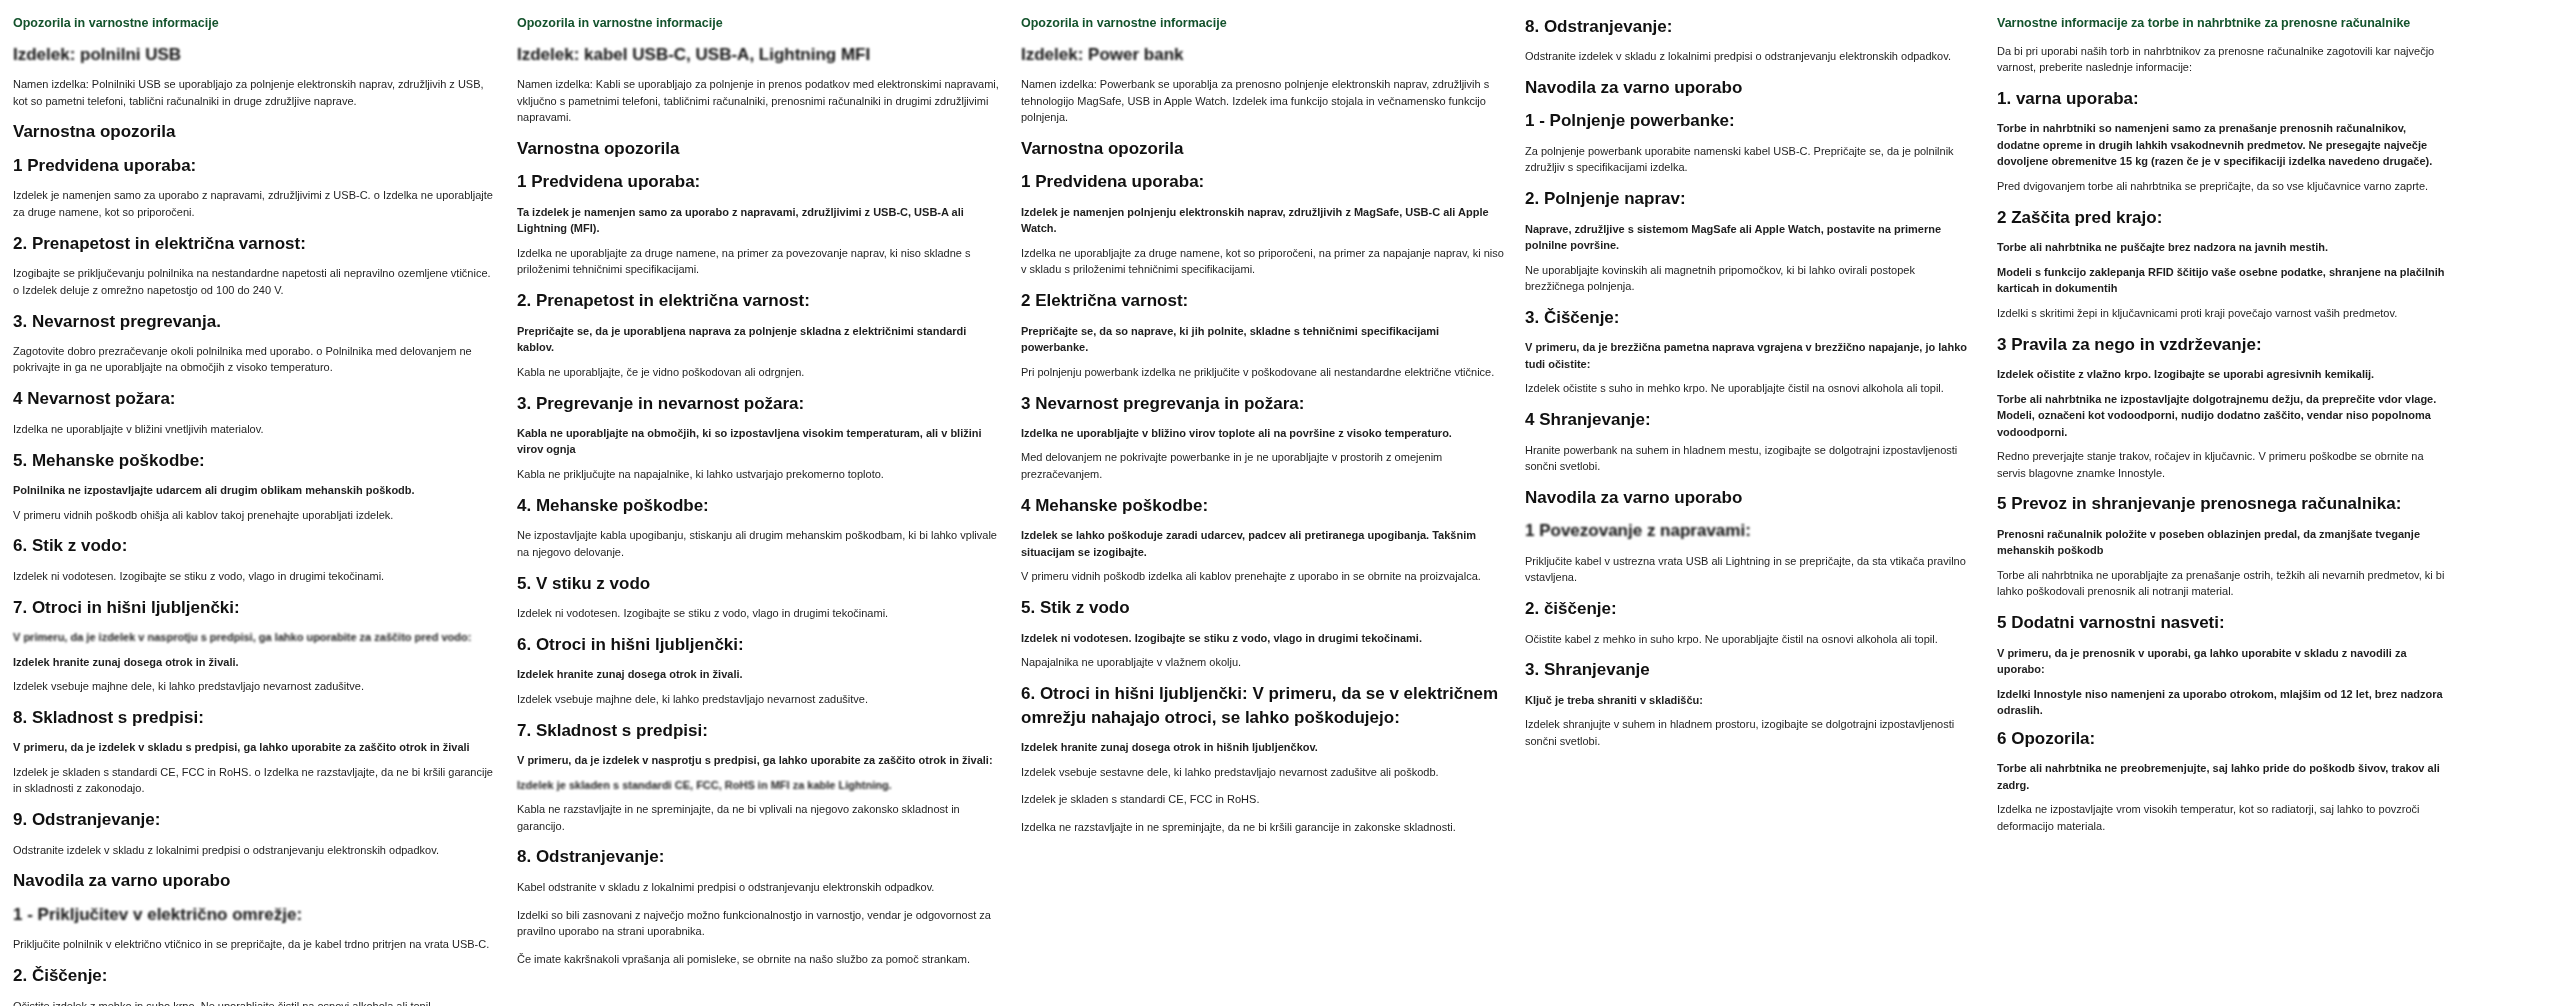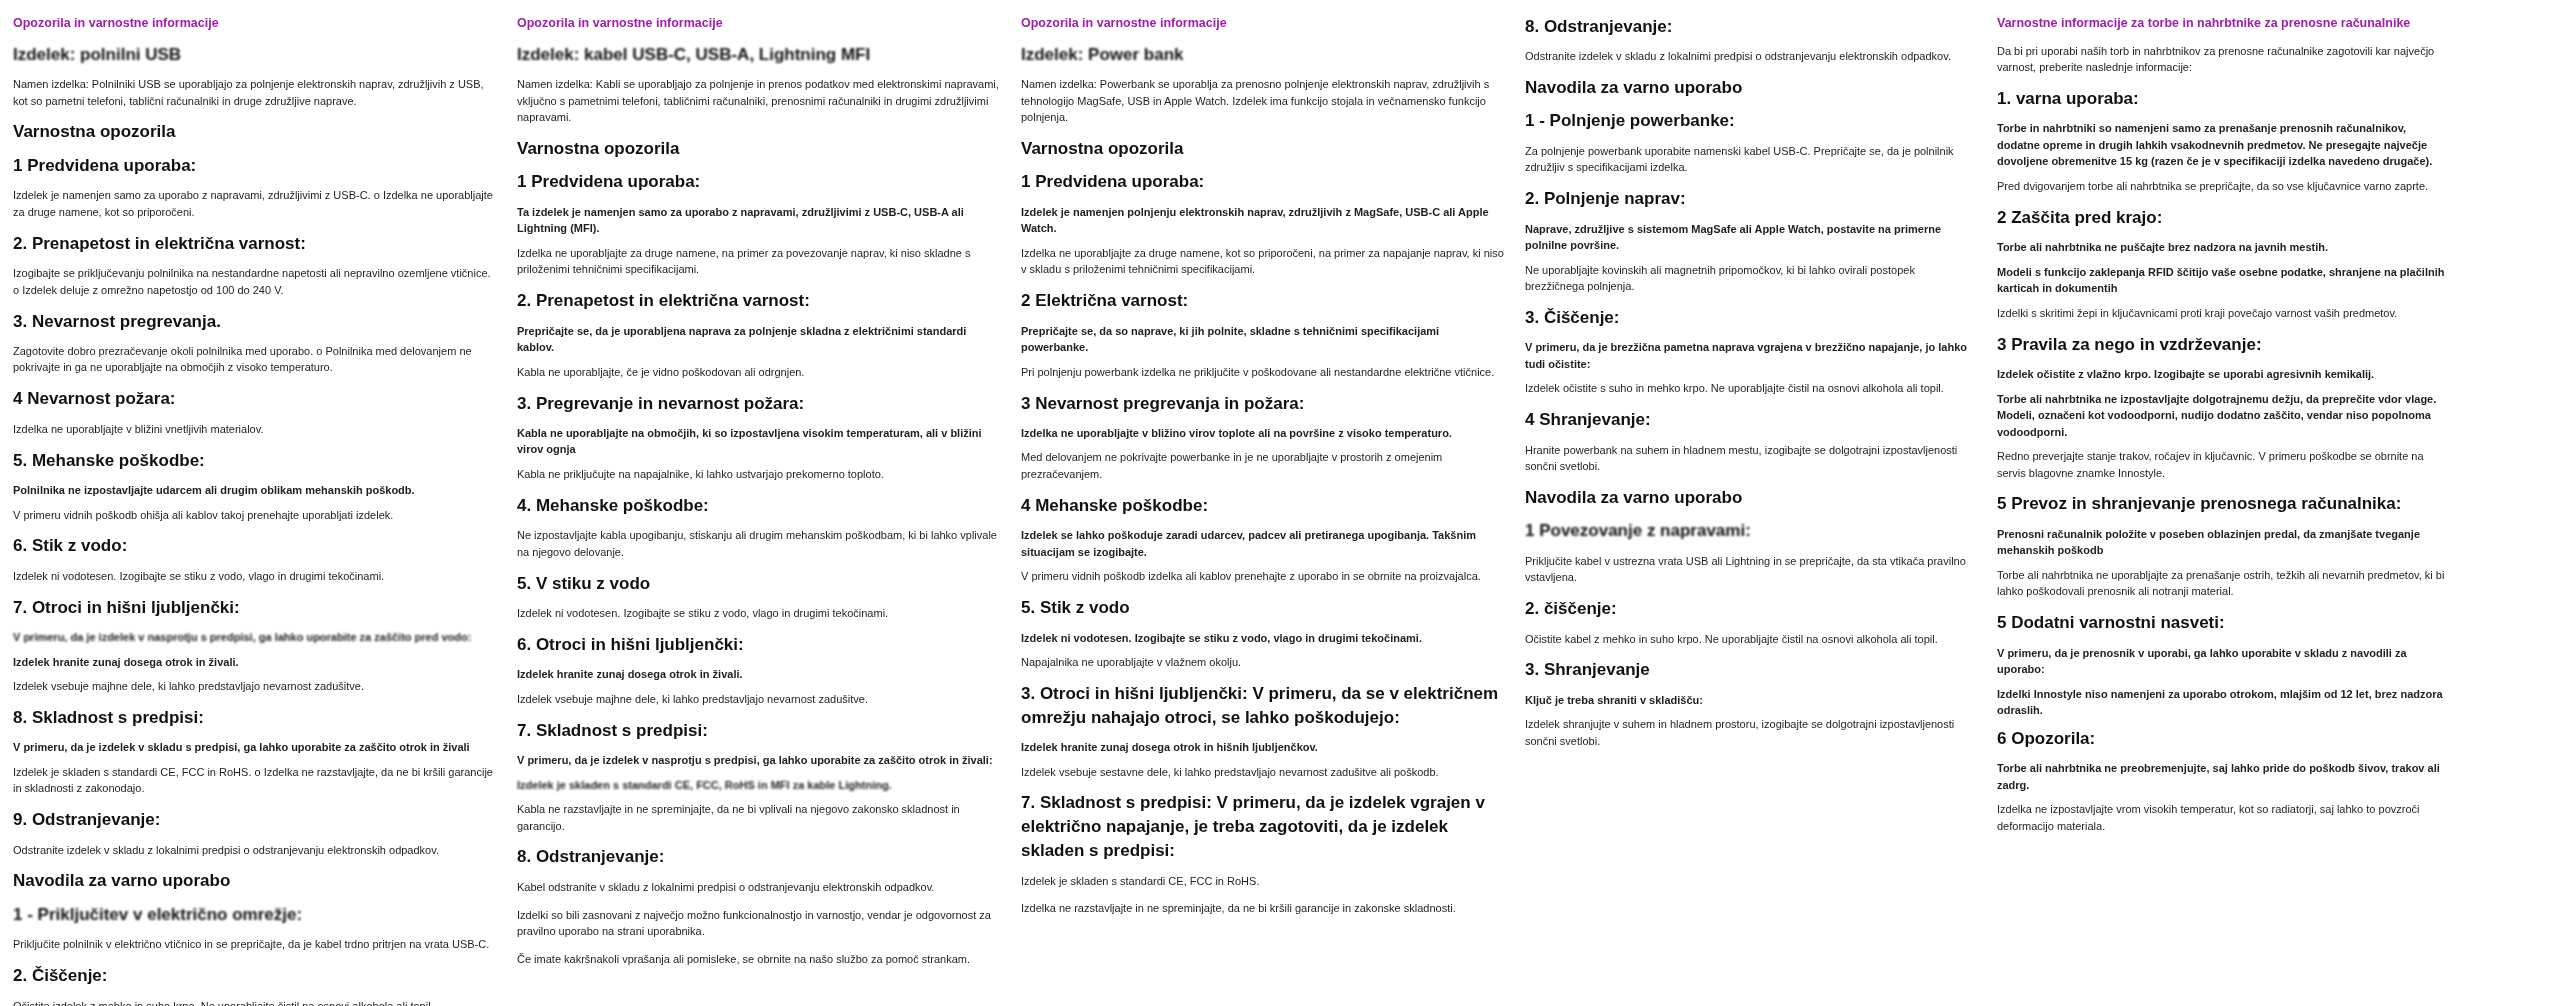--- a/index.html
+++ b/index.html
@@ -29,21 +29,21 @@
   }
   .col-narrow {
     width: 451px;
     flex: 0 0 451px;
   }
   .block-title {
     font-size: 12.5px;
     font-weight: bold;
     line-height: 1.35;
     margin: 0 0 11.3px 0;
-    color: #a21caf;
+    color: #14532d;
   }
   .sub-head {
     font-size: 17px;
     font-weight: bold;
     line-height: 1.4;
     margin: 0 0 9.7px 0;
     color: #111111;
   }
   .para {
     font-size: 11px;
@@ -150,24 +150,23 @@
       <div class="para">Pri polnjenju powerbank izdelka ne priključite v poškodovane ali nestandardne električne vtičnice.</div>
       <div class="sub-head">3 Nevarnost pregrevanja in požara:</div>
       <div class="para tight">Izdelka ne uporabljajte v bližino virov toplote ali na površine z visoko temperaturo.</div>
       <div class="para">Med delovanjem ne pokrivajte powerbanke in je ne uporabljajte v prostorih z omejenim prezračevanjem.</div>
       <div class="sub-head">4 Mehanske poškodbe:</div>
       <div class="para tight">Izdelek se lahko poškoduje zaradi udarcev, padcev ali pretiranega upogibanja. Takšnim situacijam se izogibajte.</div>
       <div class="para">V primeru vidnih poškodb izdelka ali kablov prenehajte z uporabo in se obrnite na proizvajalca.</div>
       <div class="sub-head">5. Stik z vodo</div>
       <div class="para tight">Izdelek ni vodotesen. Izogibajte se stiku z vodo, vlago in drugimi tekočinami.</div>
       <div class="para">Napajalnika ne uporabljajte v vlažnem okolju.</div>
-      <div class="sub-head">3. Otroci in hišni ljubljenčki: V primeru, da se v električnem omrežju nahajajo otroci, se lahko poškodujejo:</div>
+      <div class="sub-head">6. Otroci in hišni ljubljenčki: V primeru, da se v električnem omrežju nahajajo otroci, se lahko poškodujejo:</div>
       <div class="para tight">Izdelek hranite zunaj dosega otrok in hišnih ljubljenčkov.</div>
       <div class="para">Izdelek vsebuje sestavne dele, ki lahko predstavljajo nevarnost zadušitve ali poškodb.</div>
-      <div class="sub-head">7. Skladnost s predpisi: V primeru, da je izdelek vgrajen v električno napajanje, je treba zagotoviti, da je izdelek skladen s predpisi:</div>
       <div class="para">Izdelek je skladen s standardi CE, FCC in RoHS.</div>
       <div class="para">Izdelka ne razstavljajte in ne spreminjajte, da ne bi kršili garancije in zakonske skladnosti.</div>
     </div>
   </div>
 
   <div class="column col-narrow">
     <div>
       <div class="sub-head">8. Odstranjevanje:</div>
       <div class="para">Odstranite izdelek v skladu z lokalnimi predpisi o odstranjevanju elektronskih odpadkov.</div>
       <div class="sub-head">Navodila za varno uporabo</div>

